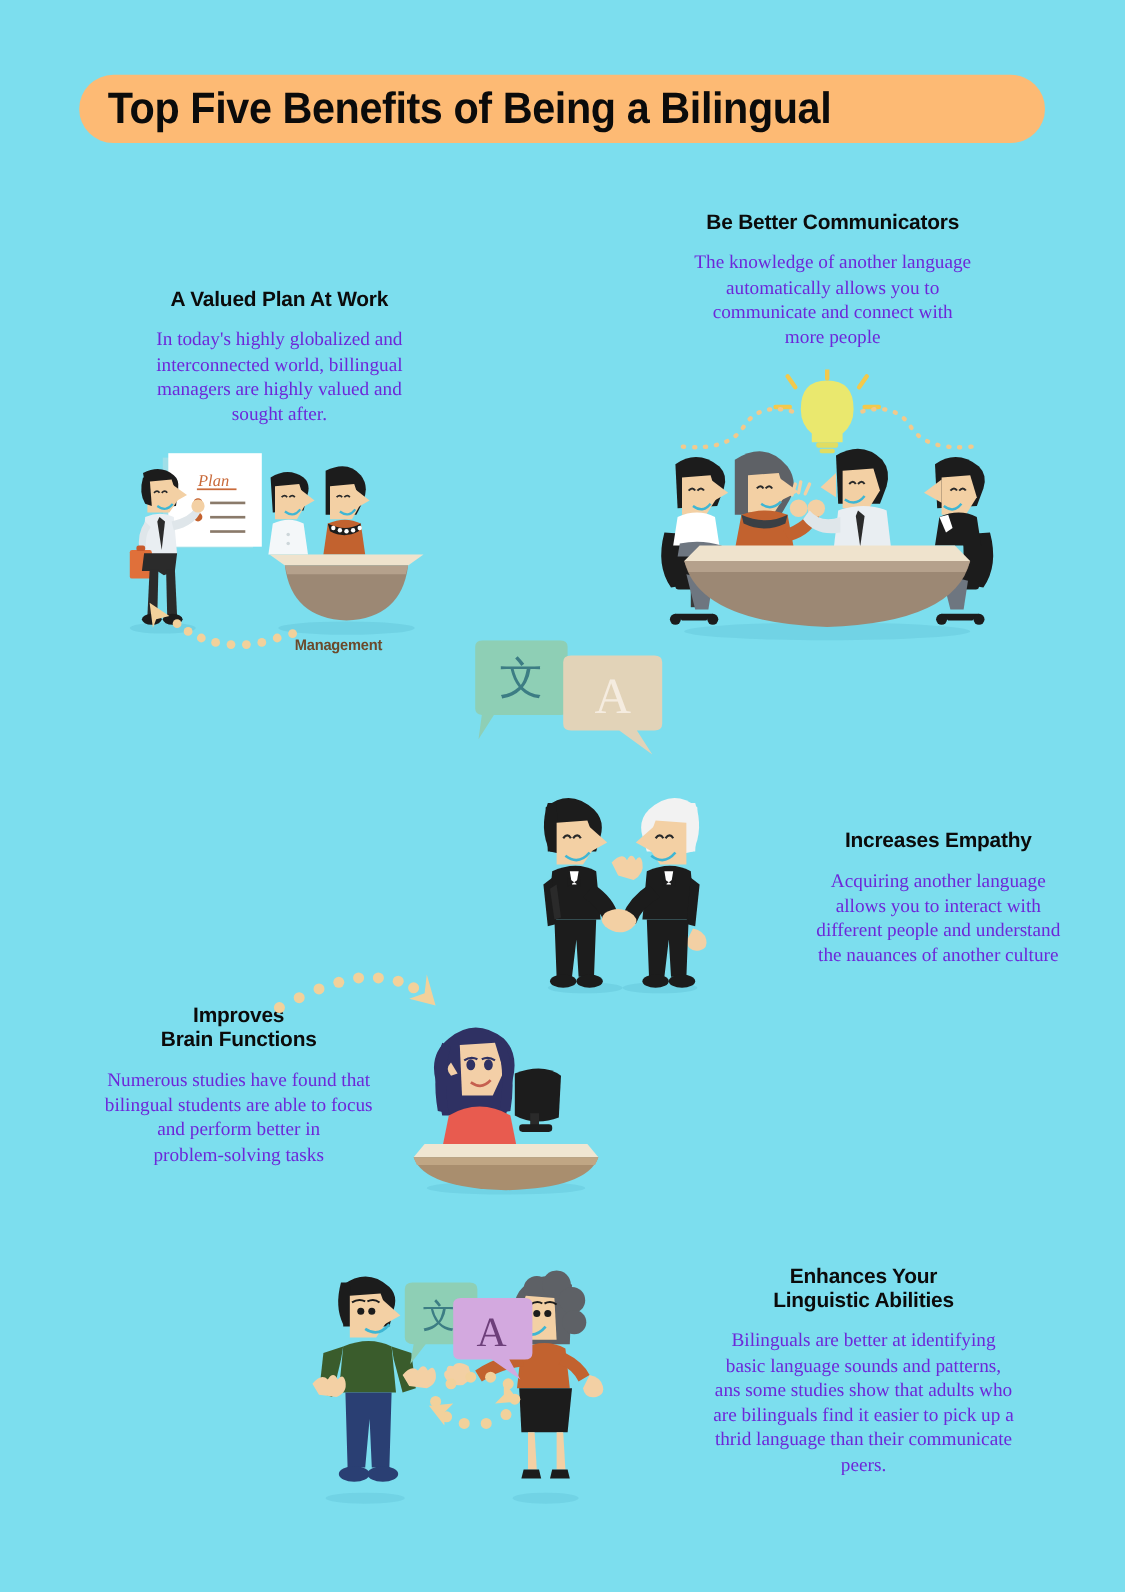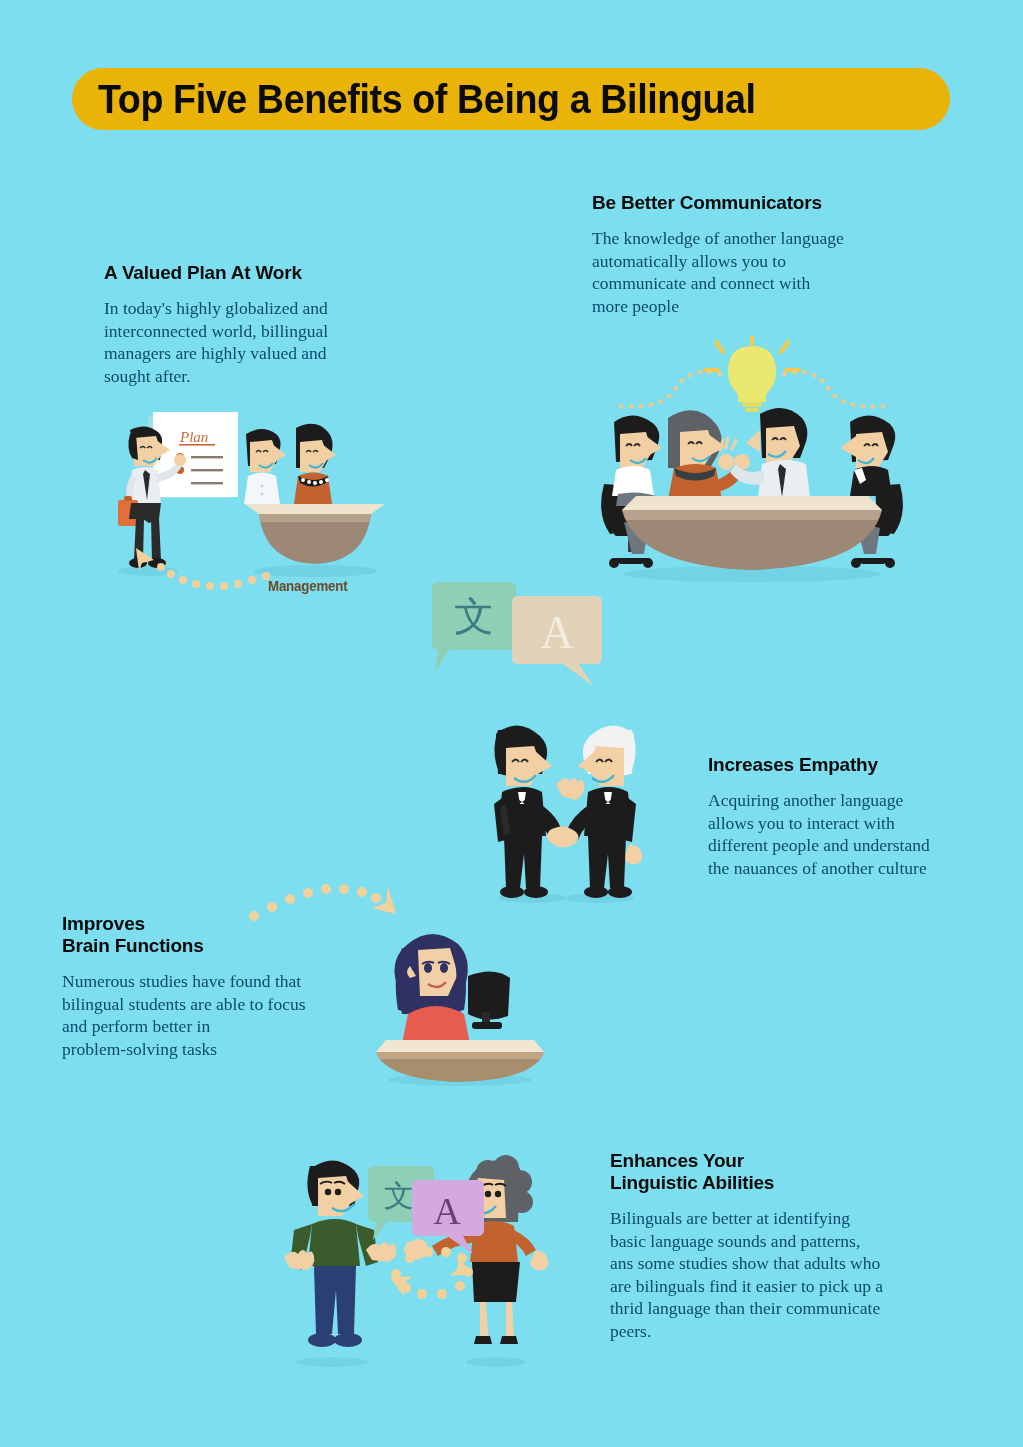--- a/index.html
+++ b/index.html
@@ -8,52 +8,52 @@
     background:#7cdeee;
     font-family:"Liberation Sans", sans-serif;
     position:relative;
     overflow:hidden;
   }
   .stage { position:absolute; inset:0; }
 
   
   #title-banner{
     position:absolute; left:72px; top:68px; width:878px; height:62px;
-    background:#eab308;
+    background:#fdba74;
     border-radius:34px 34px 34px 34px;
     display:flex; align-items:center;
   }
   #title-text{
     margin-left:26px;
     font-family:"Liberation Sans", sans-serif;
     font-weight:bold;
     font-size:40px;
     letter-spacing:-0.4px;
     color:#0b0b0b;
     transform:scaleX(0.94);
     transform-origin:left center;
     white-space:nowrap;
   }
 
   
-  .block { position:absolute; }
+  .block { position:absolute;text-align:center; }
   .blk-head{
     font-family:"Liberation Sans", sans-serif;
     font-weight:bold;
     font-size:19px;
     line-height:22px;
     color:#0b0b0b;
     letter-spacing:-0.2px;
     white-space:pre-line;
   }
   .blk-body{
     font-family:"Liberation Serif", serif;
     font-size:17.5px;
     line-height:22.5px;
-    color:#0c4a6e;
+    color:#6d28d9;
     white-space:pre-line;
     margin-top:13px;
   }
 
   #block-work      { left:104px; top:262px; width:300px; }
   #block-comm      { left:592px; top:192px; width:330px; }
   #block-empathy   { left:684px; top:754px; width:290px;margin-left:24px; }
   #block-brain     { left:62px;  top:901px; width:310px;margin-top:12px; }
   #block-linguistic{ left:610px; top:1150px; width:350px; }
 

